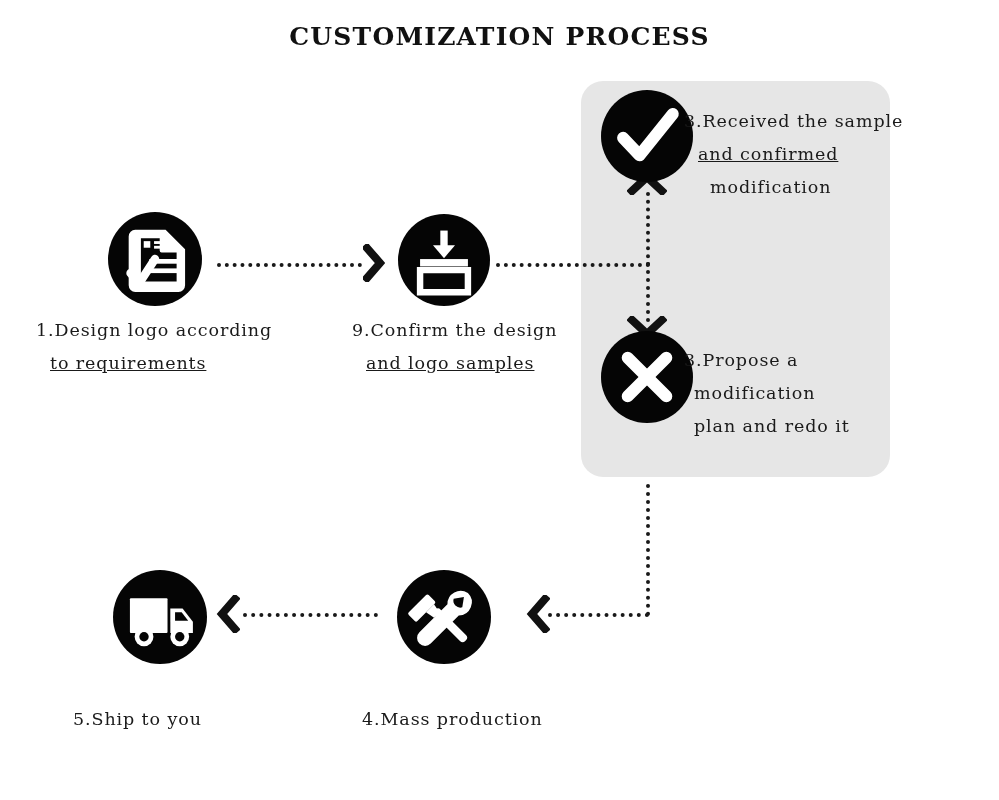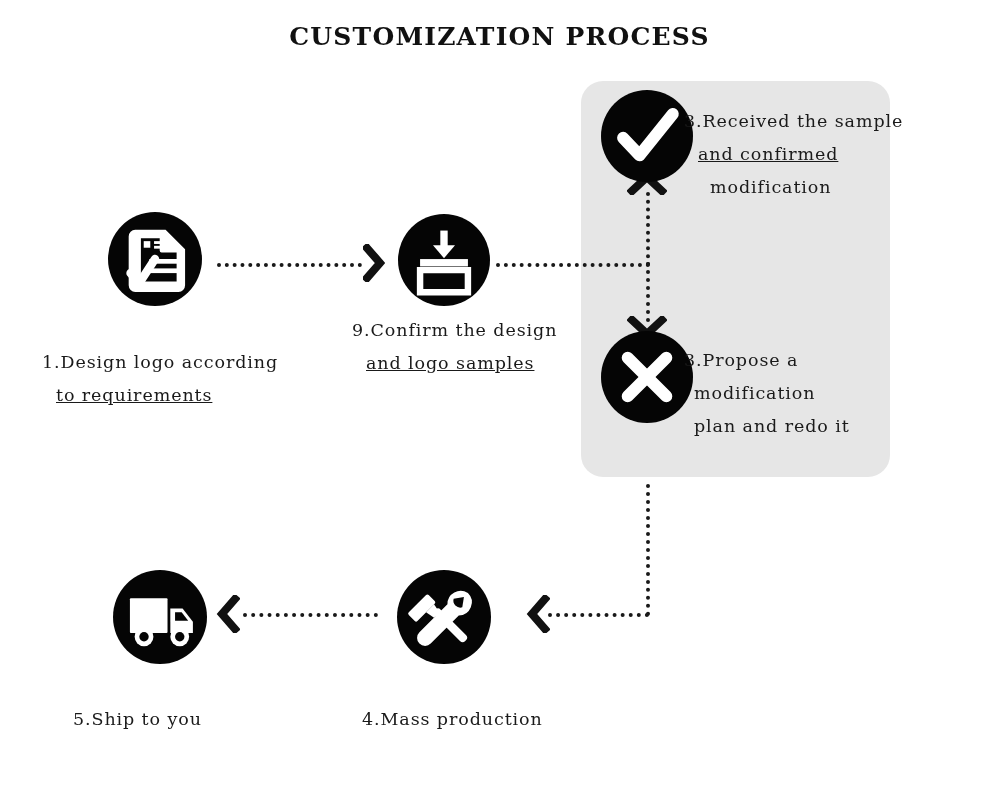--- a/index.html
+++ b/index.html
@@ -110,21 +110,21 @@
         <rect x="49" y="31" width="14" height="3"></rect>
         <rect x="49" y="36" width="10" height="3"></rect>
 
         <rect x="44" y="50" width="32" height="5"></rect>
         <rect x="44" y="60" width="32" height="5"></rect>
 
         <path d="M24 65 l9 11 l17 -26" fill="none" stroke="#ffffff" stroke-width="9" stroke-linecap="round" stroke-linejoin="round"></path>
       </g>
     </svg>
   </div>
-  <div class="caption" style="left:42px; top:314px;margin-top:32px;">
+  <div class="caption" style="left:36px; top:314px;">
     <span class="ln">1.Design logo according</span>
     <span class="ln ind1">to requirements</span>
   </div>
 
   <div class="dot-h" style="left:217px; top:263px; width:145px;"></div>
   <div class="chev" style="left:363px; top:244px;">
     <svg width="22" height="38" viewBox="0 0 22 38">
       <path d="M4 4 L17 19 L4 34" fill="none" stroke="#111111" stroke-width="8" stroke-linecap="square" stroke-linejoin="miter"></path>
     </svg>
   </div>

